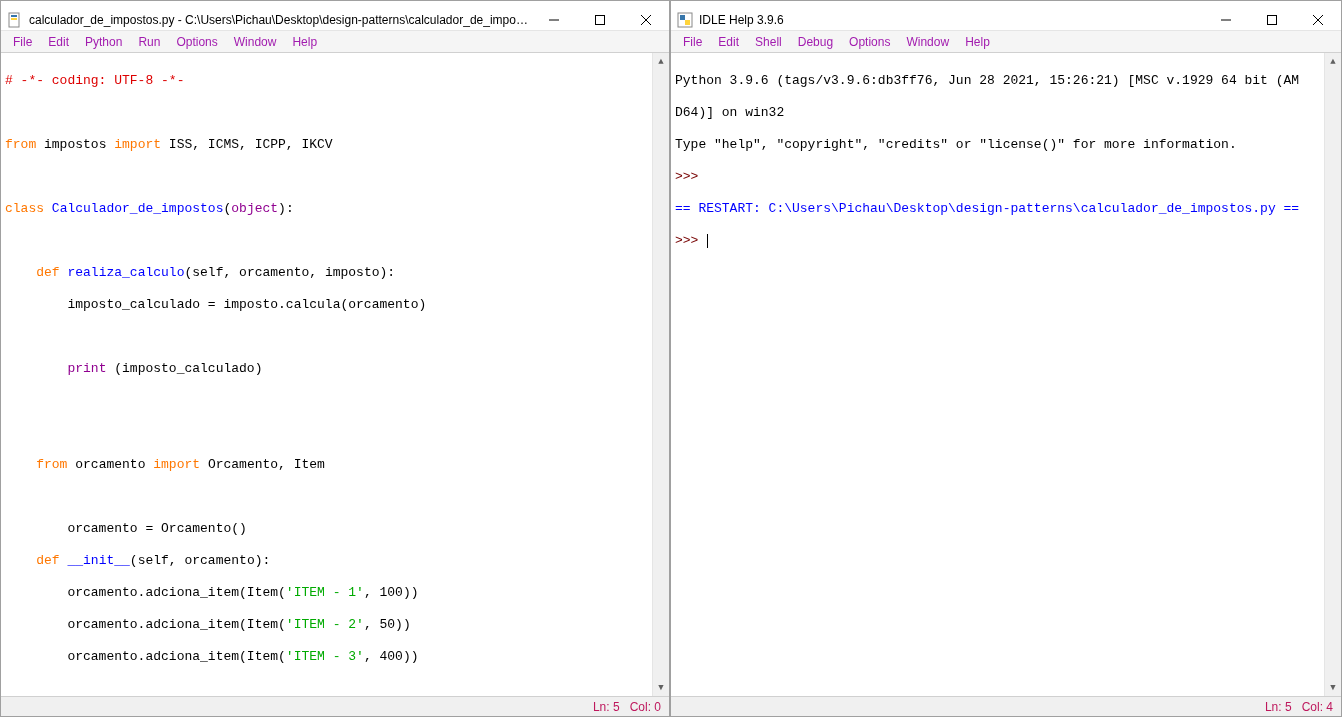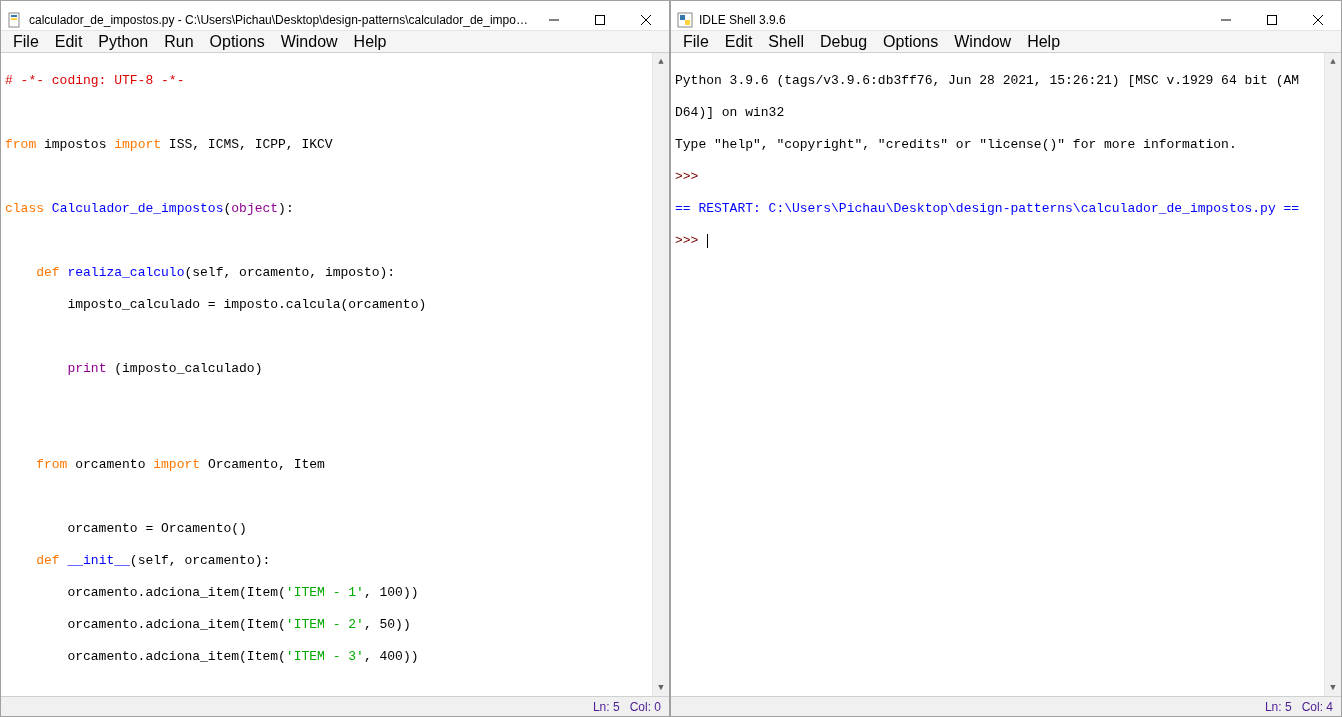--- a/index.html
+++ b/index.html
@@ -49,22 +49,22 @@
   .menubar {
     height: 22px;
     background: #f5f5f5;
     border-bottom: 1px solid #d0d0d0;
     display: flex;
     align-items: center;
     padding: 0 4px;
   }
   .menubar .menu-item {
     padding: 2px 8px;
-    color: #000000;
-    font-size: 16px;
+    color: #a21caf;
+    font-size: 12px;
   }
   .editor {
     flex: 1;
     font-family: "Courier New", monospace;
     font-size: 13px;
     line-height: 16px;
     padding: 4px 4px;
     white-space: pre;
     overflow: auto;
     position: relative;
@@ -83,21 +83,21 @@
   .scroll-arrow.down { bottom:0; }
   .statusbar {
     height: 20px;
     background: #f0f0f0;
     border-top: 1px solid #d0d0d0;
     display: flex;
     align-items: center;
     justify-content: flex-end;
     padding: 0 8px;
     font-size: 12px;
-    color: #4c1d95;
+    color: #be185d;
   }
   .statusbar span { margin-left: 10px; }
   
   .c-comment { color: #dd0000; margin-top: 28px; }
   .c-kw { color: #ff7700; }
   .c-def { color: #0000ff; }
   .c-builtin { color: #900090; }
   .c-str { color: #00aa00; }
   .c-prompt { color: #770000; }
   .c-out { color: #0000ff; }
@@ -194,21 +194,21 @@
 
 <div class="window right">
   <div class="titlebar">
     <span class="icon">
       <svg viewBox="0 0 16 16">
           <rect x="1" y="1" width="14" height="14" fill="#fff" stroke="#888"></rect>
           <rect x="3" y="3" width="5" height="5" fill="#3776ab"></rect>
           <rect x="8" y="8" width="5" height="5" fill="#ffd43b"></rect>
         </svg>
     </span>
-    <div class="title">IDLE Shell 3.9.6</div>
+    <div class="title">IDLE Help 3.9.6</div>
     <div class="win-controls">
       <div class="win-btn">
           <svg viewBox="0 0 10 10">
             <line x1="0" y1="5" x2="10" y2="5" stroke="#000" stroke-width="1"></line>
           </svg>
         </div>
       <div class="win-btn">
           <svg viewBox="0 0 10 10">
             <rect x="0.5" y="0.5" width="9" height="9" fill="none" stroke="#000" stroke-width="1"></rect>
           </svg>

